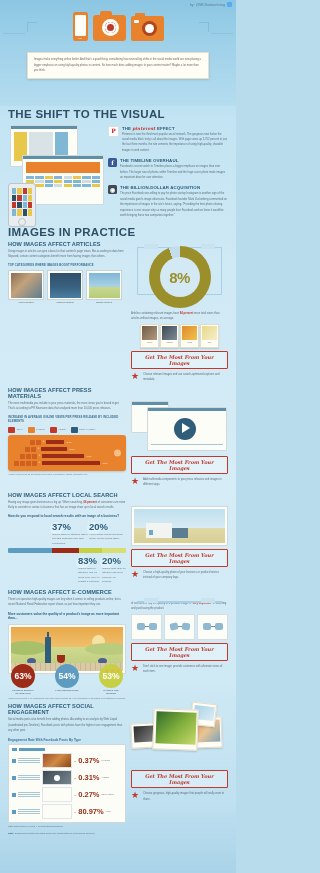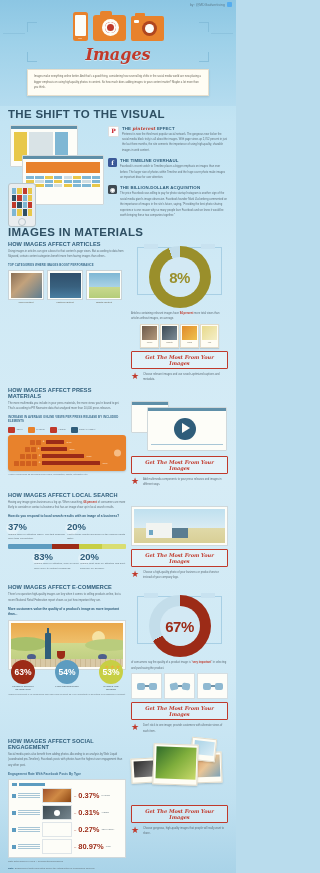--- a/index.html
+++ b/index.html
@@ -128,21 +128,21 @@
      box-shadow:0 1px 2px rgba(0,0,0,.15);}
   .orangecard .knob{position:absolute;right:5px;top:50%;transform:translateY(-50%);width:7px;height:7px;border-radius:50%;background:#f6bd86;}
   .brow{display:flex;align-items:center;gap:1.5px;margin-bottom:2px;}
   .brow .tiles{display:flex;gap:1px;}
   .brow .tiles i{width:5px;height:5px;background:#d0601f;border-radius:.5px;}
   .brow .plus{font-size:3.5px;color:#fde8d4;line-height:1;}
   .brow .bar{height:3.2px;background:#9c2b17;border-radius:.5px;}
   .brow .pct{font-size:2.4px;color:#fde8d4;}
   .note{font-size:2.3px;color:#6d7c85;margin:2px 0 0;}
   
-  .pctrow{display:flex;gap:0;margin-top:3px;}
+  .pctrow{display:flex;gap:0;margin-top:3px;margin-left:44px;}
   .pctbox{flex:1;position:relative;}
   .pctbox .circ{position:absolute;left:-2px;top:0px;width:13px;height:13px;border-radius:50%;background:rgba(255,255,255,.30);}
   .pctbox .n{font-size:9.5px;font-weight:bold;color:#2f5d7a;font-stretch:condensed;line-height:1;position:relative;}
   .pctbox .d{font-size:2.5px;color:#61707a;line-height:1.8;margin-top:1px;position:relative;}
   .stack{display:flex;height:5px;margin:2px 0;border-radius:1px;overflow:hidden;}
   .stack i:nth-child(1){background:#5d9cc0;}
   .stack i:nth-child(2){background:#9c2b17;}
   .stack i:nth-child(3){background:#c7cf45;}
   .stack i:nth-child(4){background:#d9de72;}
   .photo{border:1px solid #cfd8db;background:#fdfdf8;padding:2px;margin-top:2px;}
@@ -219,21 +219,20 @@
       <div class="cam1">
           <div class="lens"></div>
         </div>
       <div class="cam2">
           <div class="fl"></div>
           <div class="lens"></div>
         </div>
     </div>
 
     <div style="position:absolute;left:0;right:0;top:46px;">
-      <div class="t2">Images</div>
       <div class="intro">
         <p>Images make everything online better. And that's a good thing, considering how several big shifts in the social media world are now placing a bigger emphasis on using high-quality photos in content. So how much does adding images to your content matter? Maybe a lot more than you think.</p>
       </div>
     </div>
   </div>
 
   <div class="shift">
     <h2 class="sechead">THE SHIFT TO THE VISUAL</h2>
 
     <div class="shiftwrap">
@@ -323,21 +322,21 @@
             <h4>THE BILLION-DOLLAR ACQUISITION</h4>
             <p class="body">The price Facebook was willing to pay for photo startup Instagram is another sign of the social media giant's image obsession. Facebook founder Mark Zuckerberg commented on the importance of images in the site's future, saying, "Providing the best photo sharing experience is one reason why so many people love Facebook and we knew it would be worth bringing these two companies together."</p>
           </div>
         </div>
 
       </div>
     </div>
   </div>
 
   <div class="practice">
-    <h2 class="sechead" style="margin-top:4px">IMAGES IN MATERIALS</h2>
+    <h2 class="sechead" style="margin-top:4px">IMAGES IN PRACTICE</h2>
 
     <div class="two" style="margin-top:3px">
       <div class="colL">
         <h3 class="sub">HOW IMAGES AFFECT ARTICLES</h3>
         <p class="body">Using images in articles can give a boost to that content's page views. But according to data from Skyword, certain content categories benefit more from having images than others.</p>
         <p class="lead" style="margin-top:3px">TOP CATEGORIES WHERE IMAGES BOOST PERFORMANCE</p>
         <div class="thumbs">
           <div class="thumb">
             <div class="img">
                 <i style="background:linear-gradient(135deg,#8a6f55 0%,#c3a27c 40%,#5d7d91 100%)"></i>
@@ -573,24 +572,20 @@
             <span>RATINGS AND REVIEWS</span>
           </div>
           <div class="stars">★★★</div>
         </div>
         <p class="note">*Figures represent % of consumers who saw each element as "very important" in selecting or purchasing a product.</p>
       </div>
 
       <div class="colR">
         <div class="donutbox" style="margin-top:6px">
           <div class="dnframe"></div>
-          <div class="donut donut2" style="background:conic-gradient(#9c2b17 0 67%, #c3ddea 67% 100%)">
-            <div class="hole"></div>
-            <div class="val">67%</div>
-          </div>
         </div>
         <p class="body"><span>of consumers say the quality of a product image is "</span><span class="hl">very important</span><span>" in selecting and purchasing the product.</span></p>
         <div class="glasses">
           <div class="gbox">
               <span class="gls">
                 <i></i>
                 <b></b>
                 <i></i>
               </span>
             </div>

